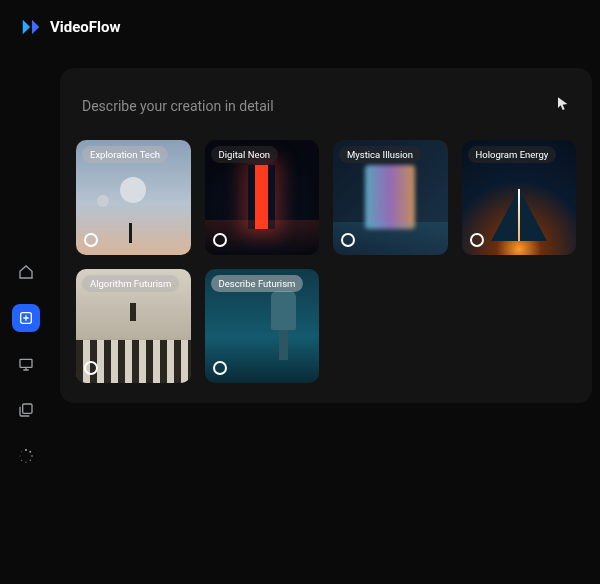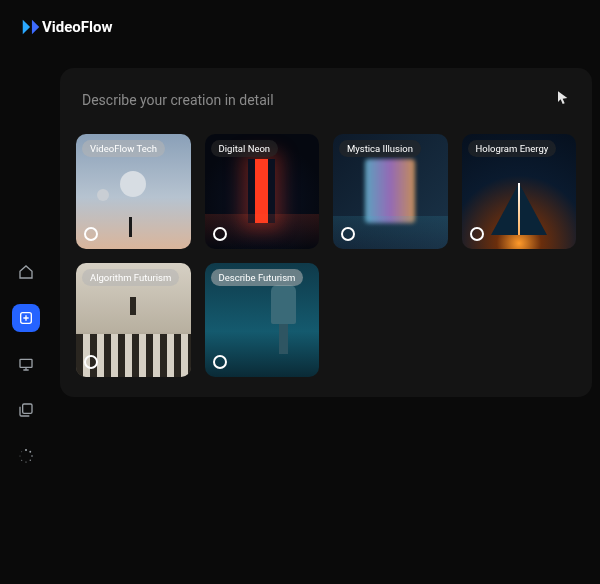--- a/index.html
+++ b/index.html
@@ -8,20 +8,21 @@
     background: #0a0a0a;
     font-family: -apple-system, BlinkMacSystemFont, "Segoe UI", Roboto, sans-serif;
     color: #e5e5e5;
     position: relative;
   }
 
   
   .header {
     display: flex;
     align-items: center;
+    gap: 8px;
     padding: 16px 20px;
   }
   .logo-icon {
     width: 22px; height: 22px;
     display: flex; align-items: center; justify-content: center;
   }
   .brand {
     font-size: 15px;
     font-weight: 700;
     color: #fff;
@@ -59,20 +60,21 @@
     right: 8px;
     background: #141414;
     border-radius: 14px;
     padding: 18px 16px 20px 16px;
   }
 
   .prompt-row {
     display: flex;
     align-items: center;
     padding: 4px 6px 14px 6px;
+    margin-top: 6px;
   }
   .prompt-input {
     flex: 1;
     background: transparent;
     border: none;
     outline: none;
     color: #cfcfcf;
     font-size: 14px;
     font-family: inherit;
   }
@@ -216,21 +218,21 @@
       </svg>
     </span>
   </div>
 
   <div class="grid">
 
     <div class="card">
       <div class="thumb t0">
           <span class="ball"></span>
         </div>
-      <span class="card-label">VideoFlow Tech</span>
+      <span class="card-label">Exploration Tech</span>
       <span class="radio"></span>
     </div>
 
     <div class="card">
       <div class="thumb t1"></div>
       <span class="card-label dk">Digital Neon</span>
       <span class="radio"></span>
     </div>
 
 

